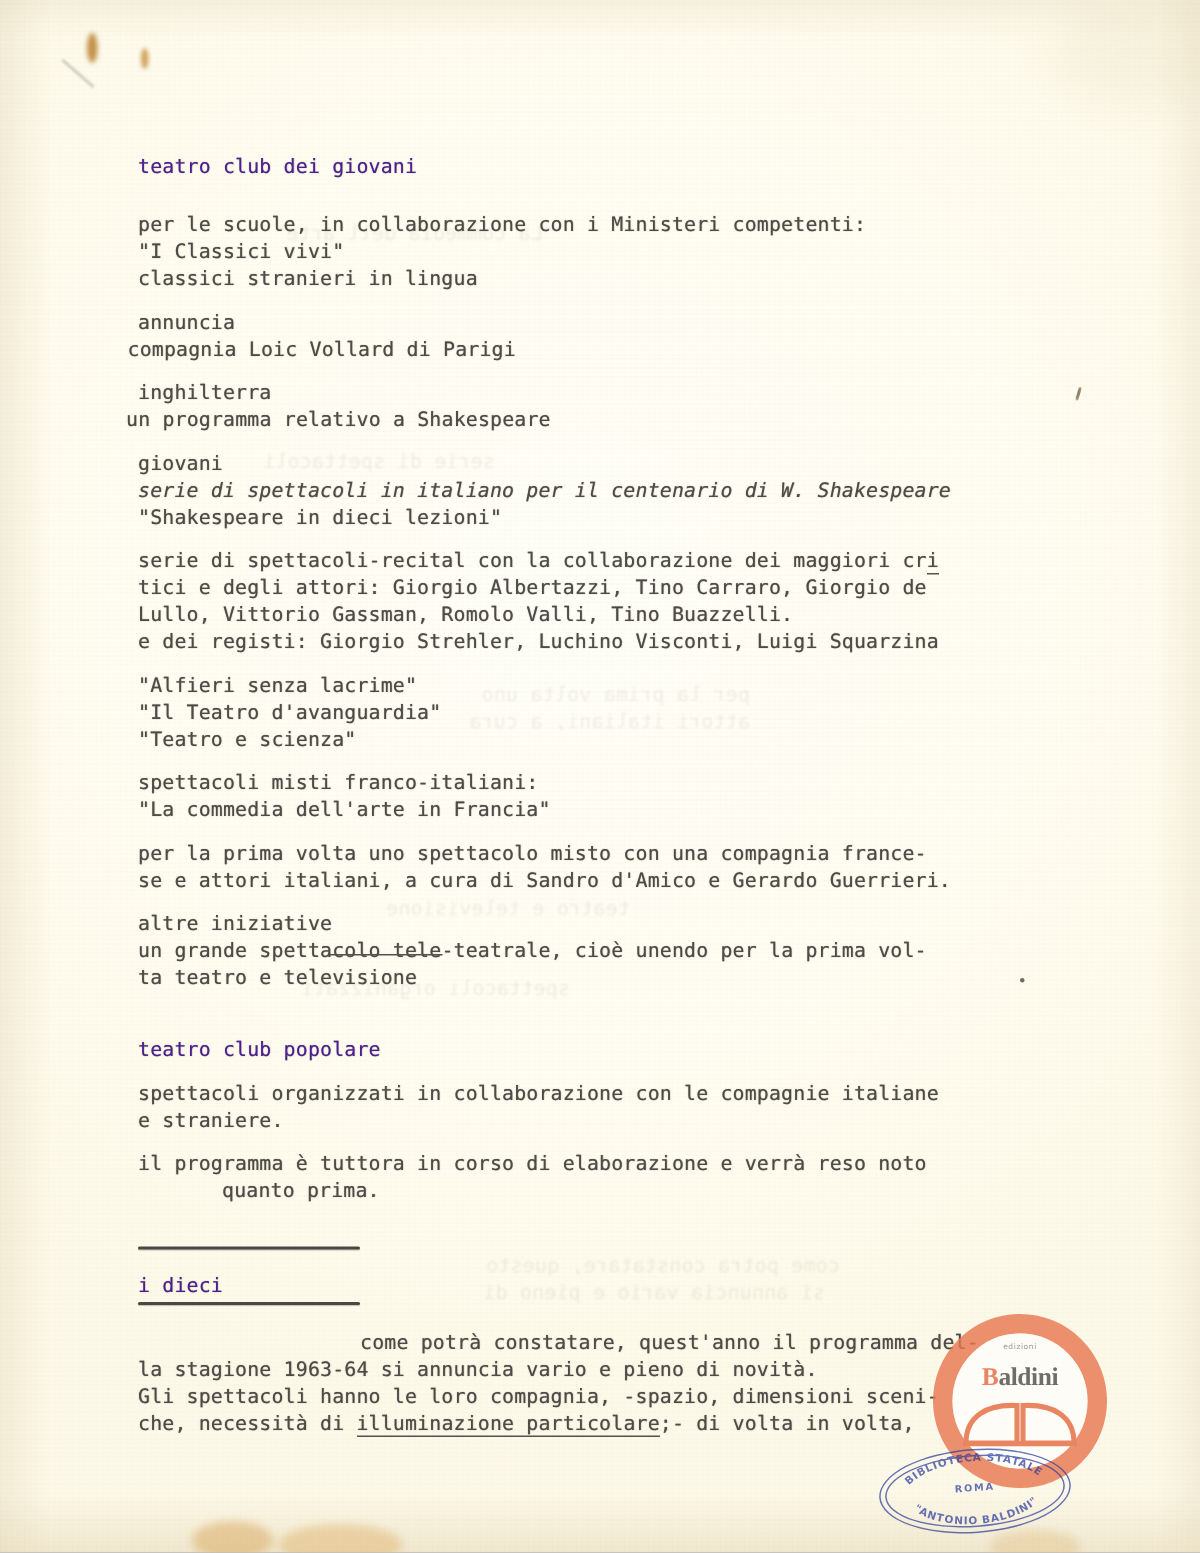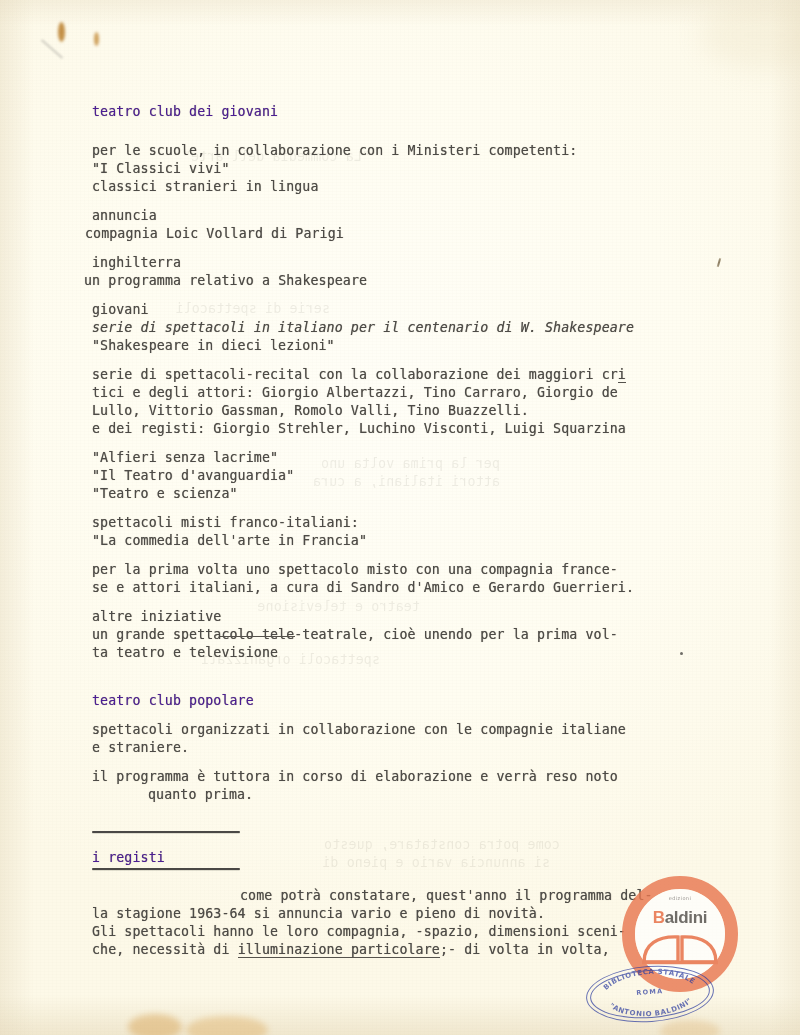--- a/index.html
+++ b/index.html
@@ -137,21 +137,21 @@
     position: absolute;
     inset: 13px;
     border-radius: 50%;
     background: rgba(255,255,255,.80);
   }
   .baldini-mark .wordmark {
     position: absolute;
     left: 0; right: 0;
     top: 32px;
     text-align: center;
-    font-family: Liberation Sans, sans-serif;
+    font-family: Liberation Serif, serif;
     font-weight: bold;
     font-size: 17px;
     color: #5d5a57;
     letter-spacing: -.3px;
   }
   .baldini-mark .wordmark .b { color: #e8764f; }
   .baldini-mark .tinytop {
     position: absolute;
     left: 0; right: 0;
     top: 19px;
@@ -288,21 +288,21 @@
     <div class="tline" style="left:92px; top:644px;">ta teatro e televisione</div>
 
     <div class="tline strong" style="left:92px; top:692px;">teatro club popolare</div>
 
     <div class="tline" style="left:92px; top:721px;">spettacoli organizzati in collaborazione con le compagnie italiane</div>
     <div class="tline" style="left:92px; top:739px;">e straniere.</div>
 
     <div class="tline" style="left:92px; top:768px;">il programma è tuttora in corso di elaborazione e verrà reso noto</div>
     <div class="tline" style="left:108px; top:786px;margin-left:40px;">quanto prima.</div>
 
-    <div class="tline strong" style="left:92px; top:849px;">i registi</div>
+    <div class="tline strong" style="left:92px; top:849px;">i dieci</div>
 
     <div class="tline" style="left:240px; top:887px;">come potrà constatare, quest'anno il programma del-</div>
     <div class="tline" style="left:92px; top:905px;">la stagione 1963-64 si annuncia vario e pieno di novità.</div>
     <div class="tline" style="left:92px; top:923px;">Gli spettacoli hanno le loro compagnia, -spazio, dimensioni sceni-</div>
 
     <div class="tline" style="left:92px; top:941px;"><span>che, necessità di </span><span class="u">illuminazione particolare</span><span>;- di volta in volta,</span></div>
   </div>
 
   <div class="rule" style="left:92px; top:831px; width:148px;"></div>
   <div class="rule" style="left:92px; top:868px; width:148px;"></div>

